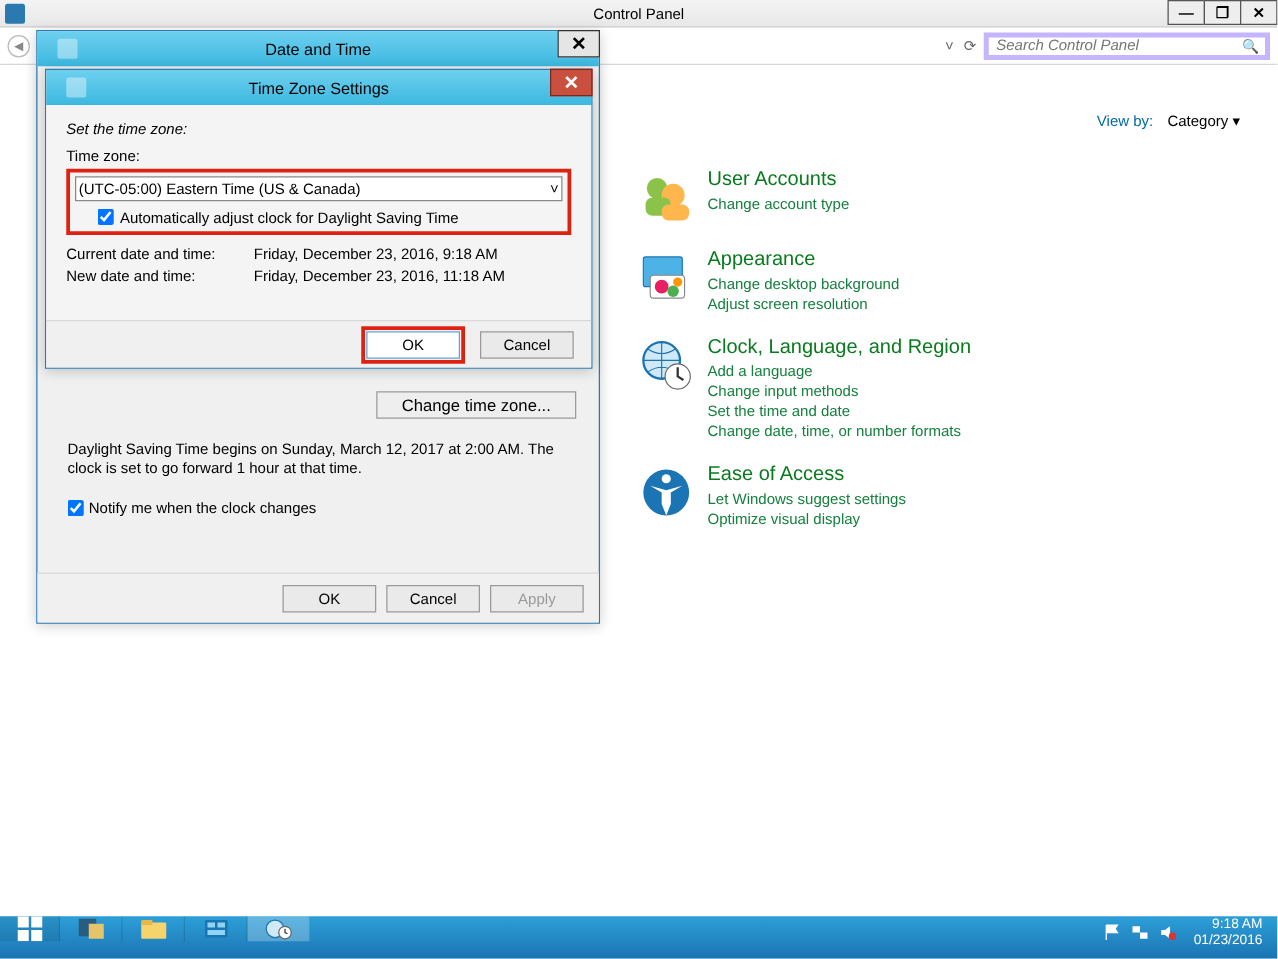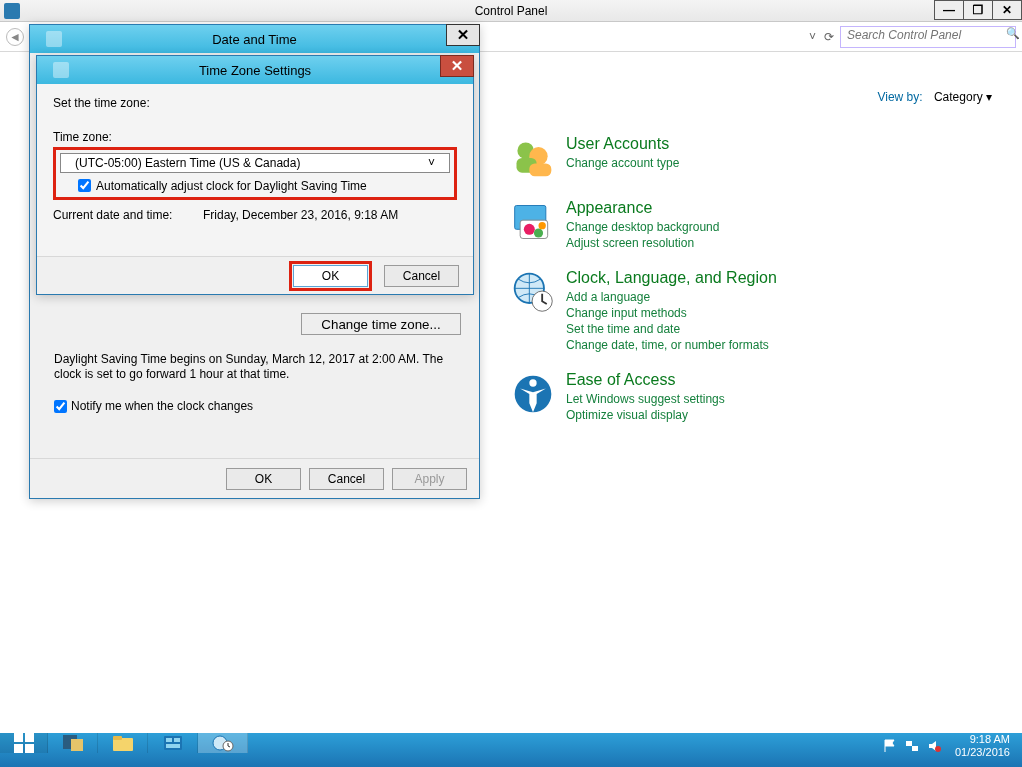--- a/index.html
+++ b/index.html
@@ -49,23 +49,23 @@
     border-bottom: 1px solid #d8d8d8;
     display:flex; align-items:center;
     padding: 0 6px;
     gap: 6px;
   }
   .cp-nav-arrow { width:18px; height:18px; border:1px solid #bbb; border-radius:50%; display:flex; align-items:center; justify-content:center; color:#888;}
   .cp-addr { flex:0 0 440px; }
   .cp-addr-gap { flex:1; }
   .cp-addr-reload { display:flex; align-items:center; gap:8px; color:#666; }
   .cp-search {
-    width: 176px; height: 22px;
-    border: 1px solid #c4b5fd;
-    display:flex; align-items:flex-start;
+    width: 229px; height: 22px;
+    border: 4px solid #c4b5fd;
+    display:flex; align-items:flex-end;
     padding: 0 4px;
     color:#777;
     background:#fff;
   }
   .cp-search input { border:none; outline:none; flex:1; font-size:12px; color:#777; font-style:italic; background:transparent;}
   .cp-body { position:absolute; top:55px; left:0; right:0; bottom:0; }
   .cp-viewby { position:absolute; right:30px; top:35px; font-size:12px;}
   .cp-viewby .lab { color:#0369a1; margin-right:8px;}
   .cp-categories { position:absolute; left:510px; top:80px; width:480px;}
   .cp-cat { display:flex; margin-bottom:18px; }
@@ -110,23 +110,23 @@
     position:absolute; left:0; right:0; bottom:0; height:40px;
     background:#f0f0f0; border-top:1px solid #d8d8d8;
     display:flex; align-items:center; justify-content:flex-end; gap:8px; padding-right:12px;
   }
   .stdbtn { width:75px; height:22px; border:1px solid #9a9a9a; background:#eaeaea; font-size:12px; }
   .stdbtn.disabled { color:#999; }
 
   
   .dlg-tz { left:36px; top:55px; width:438px; height:240px; z-index:5; border:1px solid #2a7ab0;}
   .tz-body { padding:12px 16px 10px 16px; background:#f4f4f4; height:calc(100% - 28px - 38px); }
-  .tz-label { margin-bottom:20px; }
+  .tz-label { margin-bottom:8px;font-style:italic; }
   .tz-redbox { border:3px solid #d21; padding:3px 4px 4px 4px; margin-bottom:8px;}
-  .tz-select { width:100%; height:20px; border:1px solid #888; background:#fff; font-size:12px; padding:0 14px; display:flex; align-items:center; justify-content:space-between;}
+  .tz-select { width:100%; height:20px; border:1px solid #888; background:#fff; font-size:12px; padding:0 2px; display:flex; align-items:center; justify-content:space-between;}
   .tz-chk { display:flex; align-items:flex-start; gap:5px; margin-top:6px;padding-left:18px;}
   .tz-row { display:flex; margin-top:4px;}
   .tz-row .l { width:150px;}
   .tz-btnrow {
     height:38px; background:#f0f0f0; border-top:1px solid #d8d8d8;
     display:flex; align-items:center; justify-content:flex-end; gap:12px; padding-right:14px;
   }
   .tz-ok-wrap { border:3px solid #d21; padding:1px; }
 
   
@@ -298,20 +298,24 @@
         <span>˅</span>
       </div>
       <div class="tz-chk">
         <input type="checkbox" checked="" style="">
         <span>Automatically adjust clock for Daylight Saving Time</span>
       </div>
     </div>
     <div class="tz-row">
       <span class="l">Current date and time:</span>
       <span>Friday, December 23, 2016, 9:18 AM</span>
+    </div>
+    <div class="tz-row">
+      <span class="l">New date and time:</span>
+      <span>Friday, December 23, 2016, 11:18 AM</span>
     </div>
   </div>
   <div class="tz-btnrow">
     <span class="tz-ok-wrap">
       <button class="stdbtn" style="border-color:#5aa4d6;background:#fff">OK</button>
     </span>
     <button class="stdbtn">Cancel</button>
   </div>
 </div>
 

